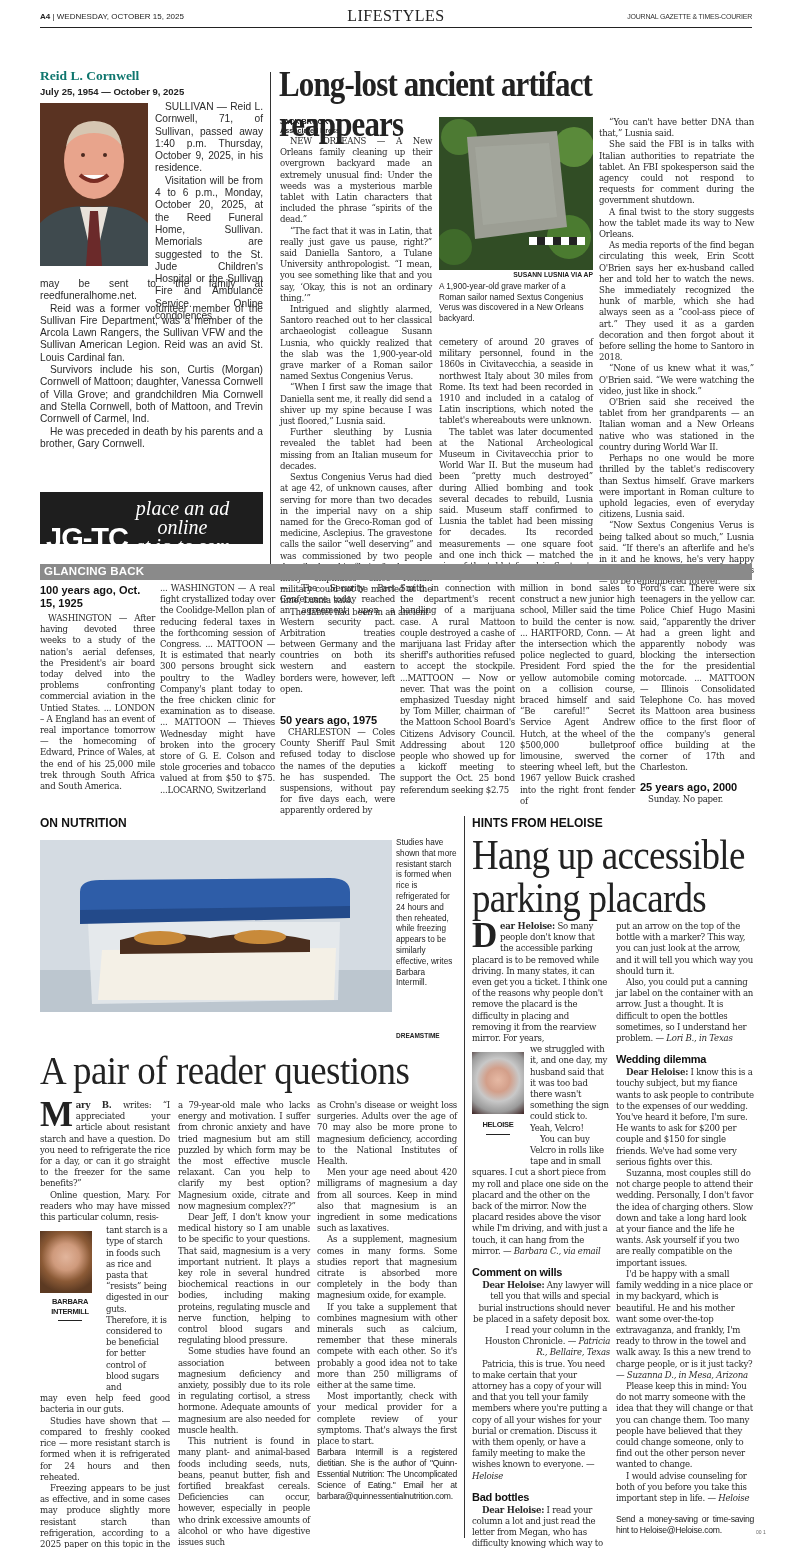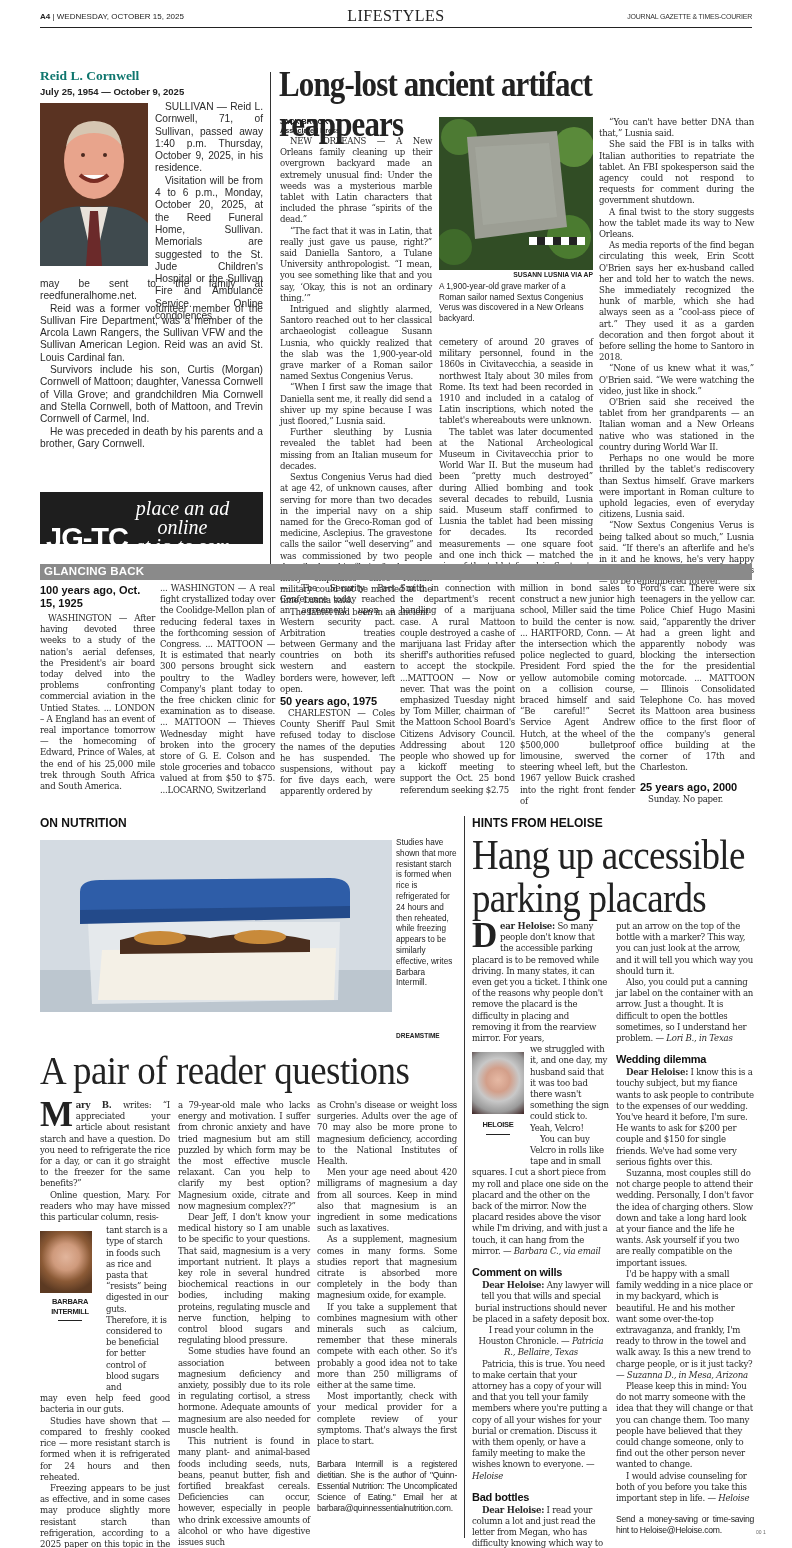--- a/index.html
+++ b/index.html
@@ -171,21 +171,21 @@
 </div>
 <div class="abs gb-col" style="left:160px;top:583px;">
   <div class="body">
       <p style="text-indent:0">... WASHINGTON — A real fight crystallized today over the Coolidge-Mellon plan of reducing federal taxes in the forthcoming session of Congress. ... MATTOON — It is estimated that nearly 300 persons brought sick poultry to the Wadley Company's plant today to the free chicken clinic for examination as to disease. ... MATTOON — Thieves Wednesday might have broken into the grocery store of G. E. Colson and stole groceries and tobacco valued at from $50 to $75. ...LOCARNO, Switzerland</p>
     </div>
 </div>
 <div class="abs gb-col" style="left:280px;top:583px;">
   <div class="body">
       <p style="text-indent:0">— The Security Pact Conference today reached an agreement upon a Western security pact. Arbitration treaties between Germany and the countries on both its western and eastern borders were, however, left open.</p>
     </div>
-  <div class="gb-head" style="margin-top:0">50 years ago, 1975</div>
+  <div class="gb-head" style="margin-top:19px">50 years ago, 1975</div>
   <div class="body">
       <p>CHARLESTON — Coles County Sheriff Paul Smit refused today to disclose the names of the deputies he has suspended. The suspensions, without pay for five days each, were apparently ordered by</p>
     </div>
 </div>
 <div class="abs gb-col" style="left:400px;top:583px;">
   <div class="body">
       <p style="text-indent:0">Smith in connection with the department's recent handling of a marijuana case. A rural Mattoon couple destroyed a cashe of marijuana last Friday after sheriff's authorities refused to accept the stockpile. ...MATTOON — Now or never. That was the point emphasized Tuesday night by Tom Miller, chairman of the Mattoon School Board's Citizens Advisory Council. Addressing about 120 people who showed up for a kickoff meeting to support the Oct. 25 bond referendum seeking $2.75</p>
     </div>
 </div>
 <div class="abs gb-col" style="left:520px;top:583px;">
@@ -245,21 +245,21 @@
   <p>Dear Jeff, I don't know your medical history so I am unable to be specific to your questions. That said, magnesium is a very important nutrient. It plays a key role in several hundred biochemical reactions in our bodies, including making proteins, regulating muscle and nerve function, helping to control blood sugars and regulating blood pressure.</p>
   <p>Some studies have found an association between magnesium deficiency and anxiety, possibly due to its role in regulating cortisol, a stress hormone. Adequate amounts of magnesium are also needed for muscle health.</p>
   <p>This nutrient is found in many plant- and animal-based foods including seeds, nuts, beans, peanut butter, fish and fortified breakfast cereals. Deficiencies can occur, however, especially in people who drink excessive amounts of alcohol or who have digestive issues such</p>
 </div>
 <div class="abs nutr-col3 body">
   <p style="text-indent:0">as Crohn's disease or weight loss surgeries. Adults over the age of 70 may also be more prone to magnesium deficiency, according to the National Institutes of Health.</p>
   <p>Men your age need about 420 milligrams of magnesium a day from all sources. Keep in mind also that magnesium is an ingredient in some medications such as laxatives.</p>
   <p>As a supplement, magnesium comes in many forms. Some studies report that magnesium citrate is absorbed more completely in the body than magnesium oxide, for example.</p>
   <p>If you take a supplement that combines magnesium with other minerals such as calcium, remember that these minerals compete with each other. So it's probably a good idea not to take more than 250 milligrams of either at the same time.</p>
   <p>Most importantly, check with your medical provider for a complete review of your symptoms. That's always the first place to start.</p>
-  <div class="footer-note" style="margin-top:12px">Barbara Intermill is a registered dietitian. She is the author of "Quinn-Essential Nutrition: The Uncomplicated Science of Eating." Email her at barbara@quinnessentialnutrition.com.</div>
+  <div class="footer-note" style="">Barbara Intermill is a registered dietitian. She is the author of "Quinn-Essential Nutrition: The Uncomplicated Science of Eating." Email her at barbara@quinnessentialnutrition.com.</div>
 </div>
 
 <div class="abs vline2"></div>
 <div class="abs hel-label col-head">HINTS FROM HELOISE</div>
 <div class="abs hel-headline">
   <div>Hang up accessible</div>
   <div>parking placards</div>
 </div>
 
 <div class="abs hel-col1 body">
@@ -272,21 +272,21 @@
       <div class="author-name" style="margin-top:6px">HELOISE</div>
       <div class="author-rule"></div>
     </div>
     <div style="text-align:left">
       <div>we struggled with it, and one day, my husband said that it was too bad there wasn't something the sign could stick to. Yeah, Velcro!</div>
       <div style="text-indent:10px">You can buy Velcro in rolls like tape and in small</div>
     </div>
   </div>
   <p style="text-indent:0;text-align:left"><span>squares. I cut a short piece from my roll and place one side on the placard and the other on the back of the mirror. Now the placard resides above the visor while I'm driving, and with just a touch, it can hang from the mirror. — </span><i>Barbara C., via email</i></p>
   <div class="sub-head">Comment on wills</div>
-  <p style="text-align:center"><b>Dear Heloise:</b><span> Any lawyer will tell you that wills and special burial instructions should never be placed in a safety deposit box. I read your column in the Houston Chronicle. — </span><i>Patricia R., Bellaire, Texas</i></p>
+  <p style="text-align:right"><b>Dear Heloise:</b><span> Any lawyer will tell you that wills and special burial instructions should never be placed in a safety deposit box. I read your column in the Houston Chronicle. — </span><i>Patricia R., Bellaire, Texas</i></p>
   <p style="text-align:left"><span>Patricia, this is true. You need to make certain that your attorney has a copy of your will and that you tell your family members where you're putting a copy of all your wishes for your burial or cremation. Discuss it with them openly, or have a family meeting to make the wishes known to everyone. — </span><i>Heloise</i></p>
   <div class="sub-head">Bad bottles</div>
   <p style="text-align:left"><b>Dear Heloise:</b><span> I read your column a lot and just read the letter from Megan, who has difficulty knowing which way to turn the lid to open her lotion and soap pump bottles. Why not</span></p>
 </div>
 
 <div class="abs hel-col2 body">
   <p style="text-indent:0;text-align:left">put an arrow on the top of the bottle with a marker? This way, you can just look at the arrow, and it will tell you which way you should turn it.</p>
   <p style="text-align:left"><span>Also, you could put a canning jar label on the container with an arrow. Just a thought. It is difficult to open the bottles sometimes, so I understand her problem. — </span><i>Lori B., in Texas</i></p>
   <div class="sub-head">Wedding dilemma</div>
   <p style="text-align:left"><b>Dear Heloise:</b><span> I know this is a touchy subject, but my fiance wants to ask people to contribute to the expenses of our wedding. You've heard it before, I'm sure. He wants to ask for $200 per couple and $150 for single friends. We've had some very serious fights over this.</span></p>

